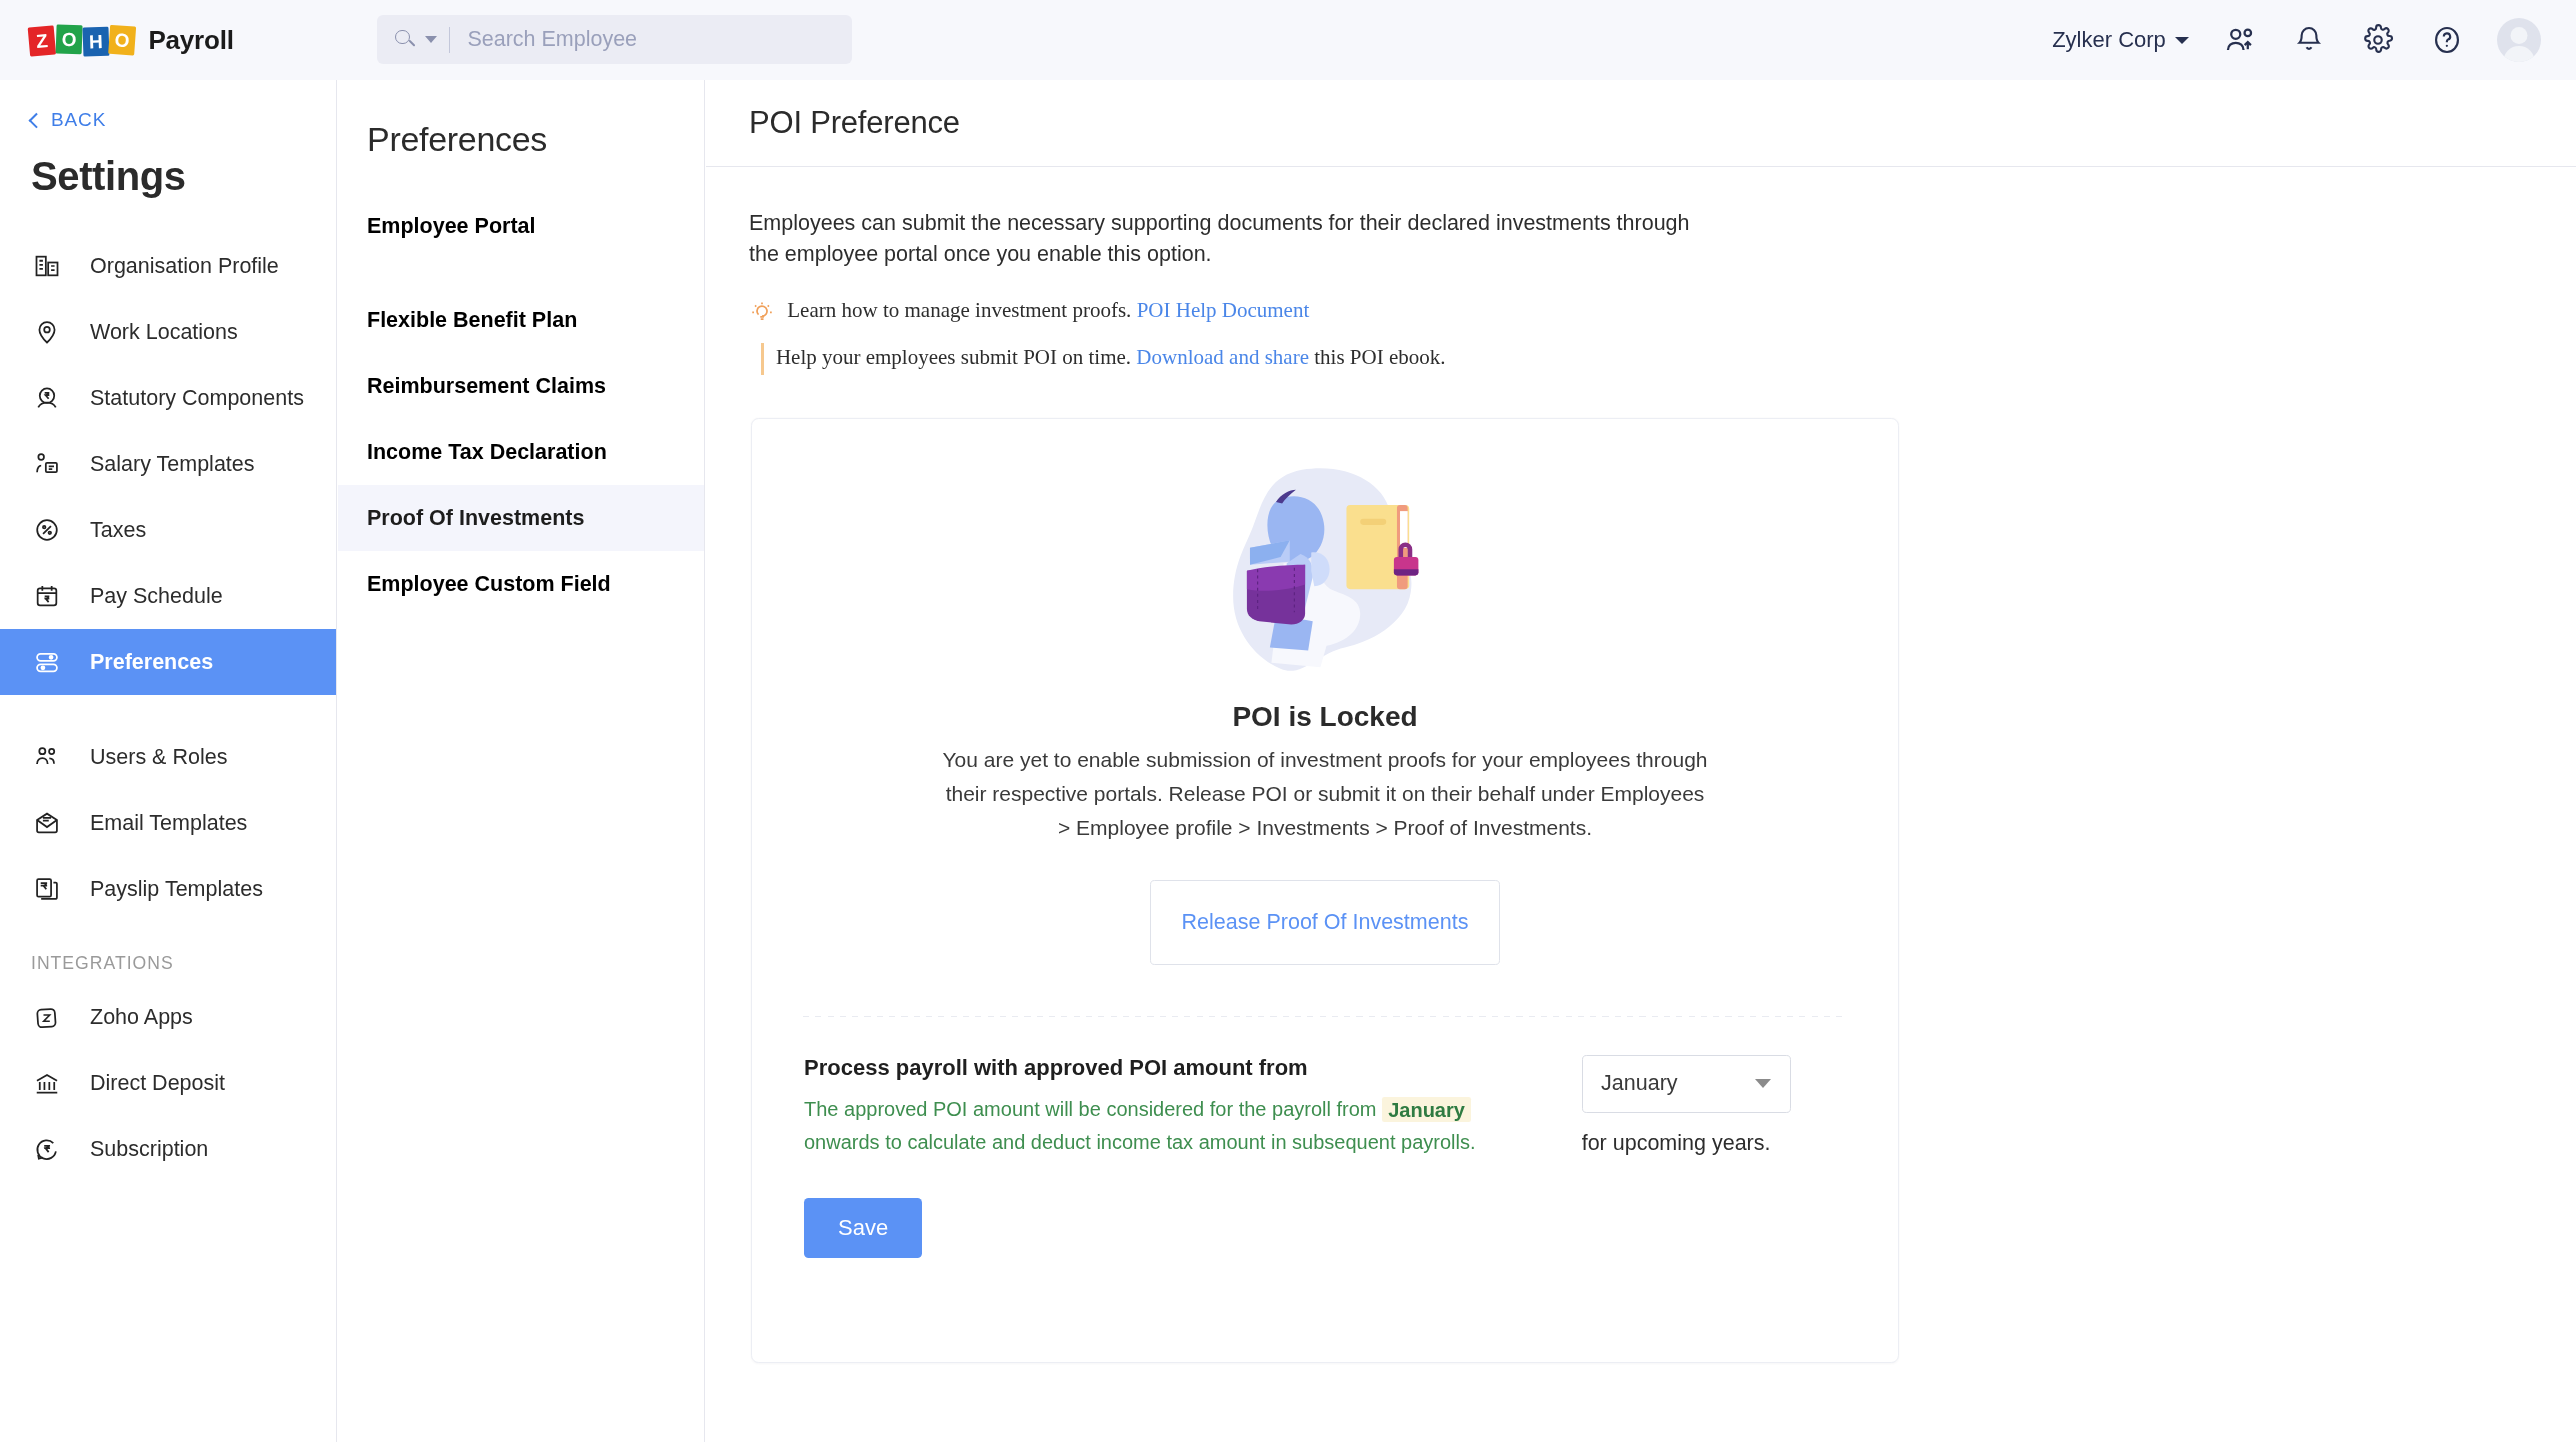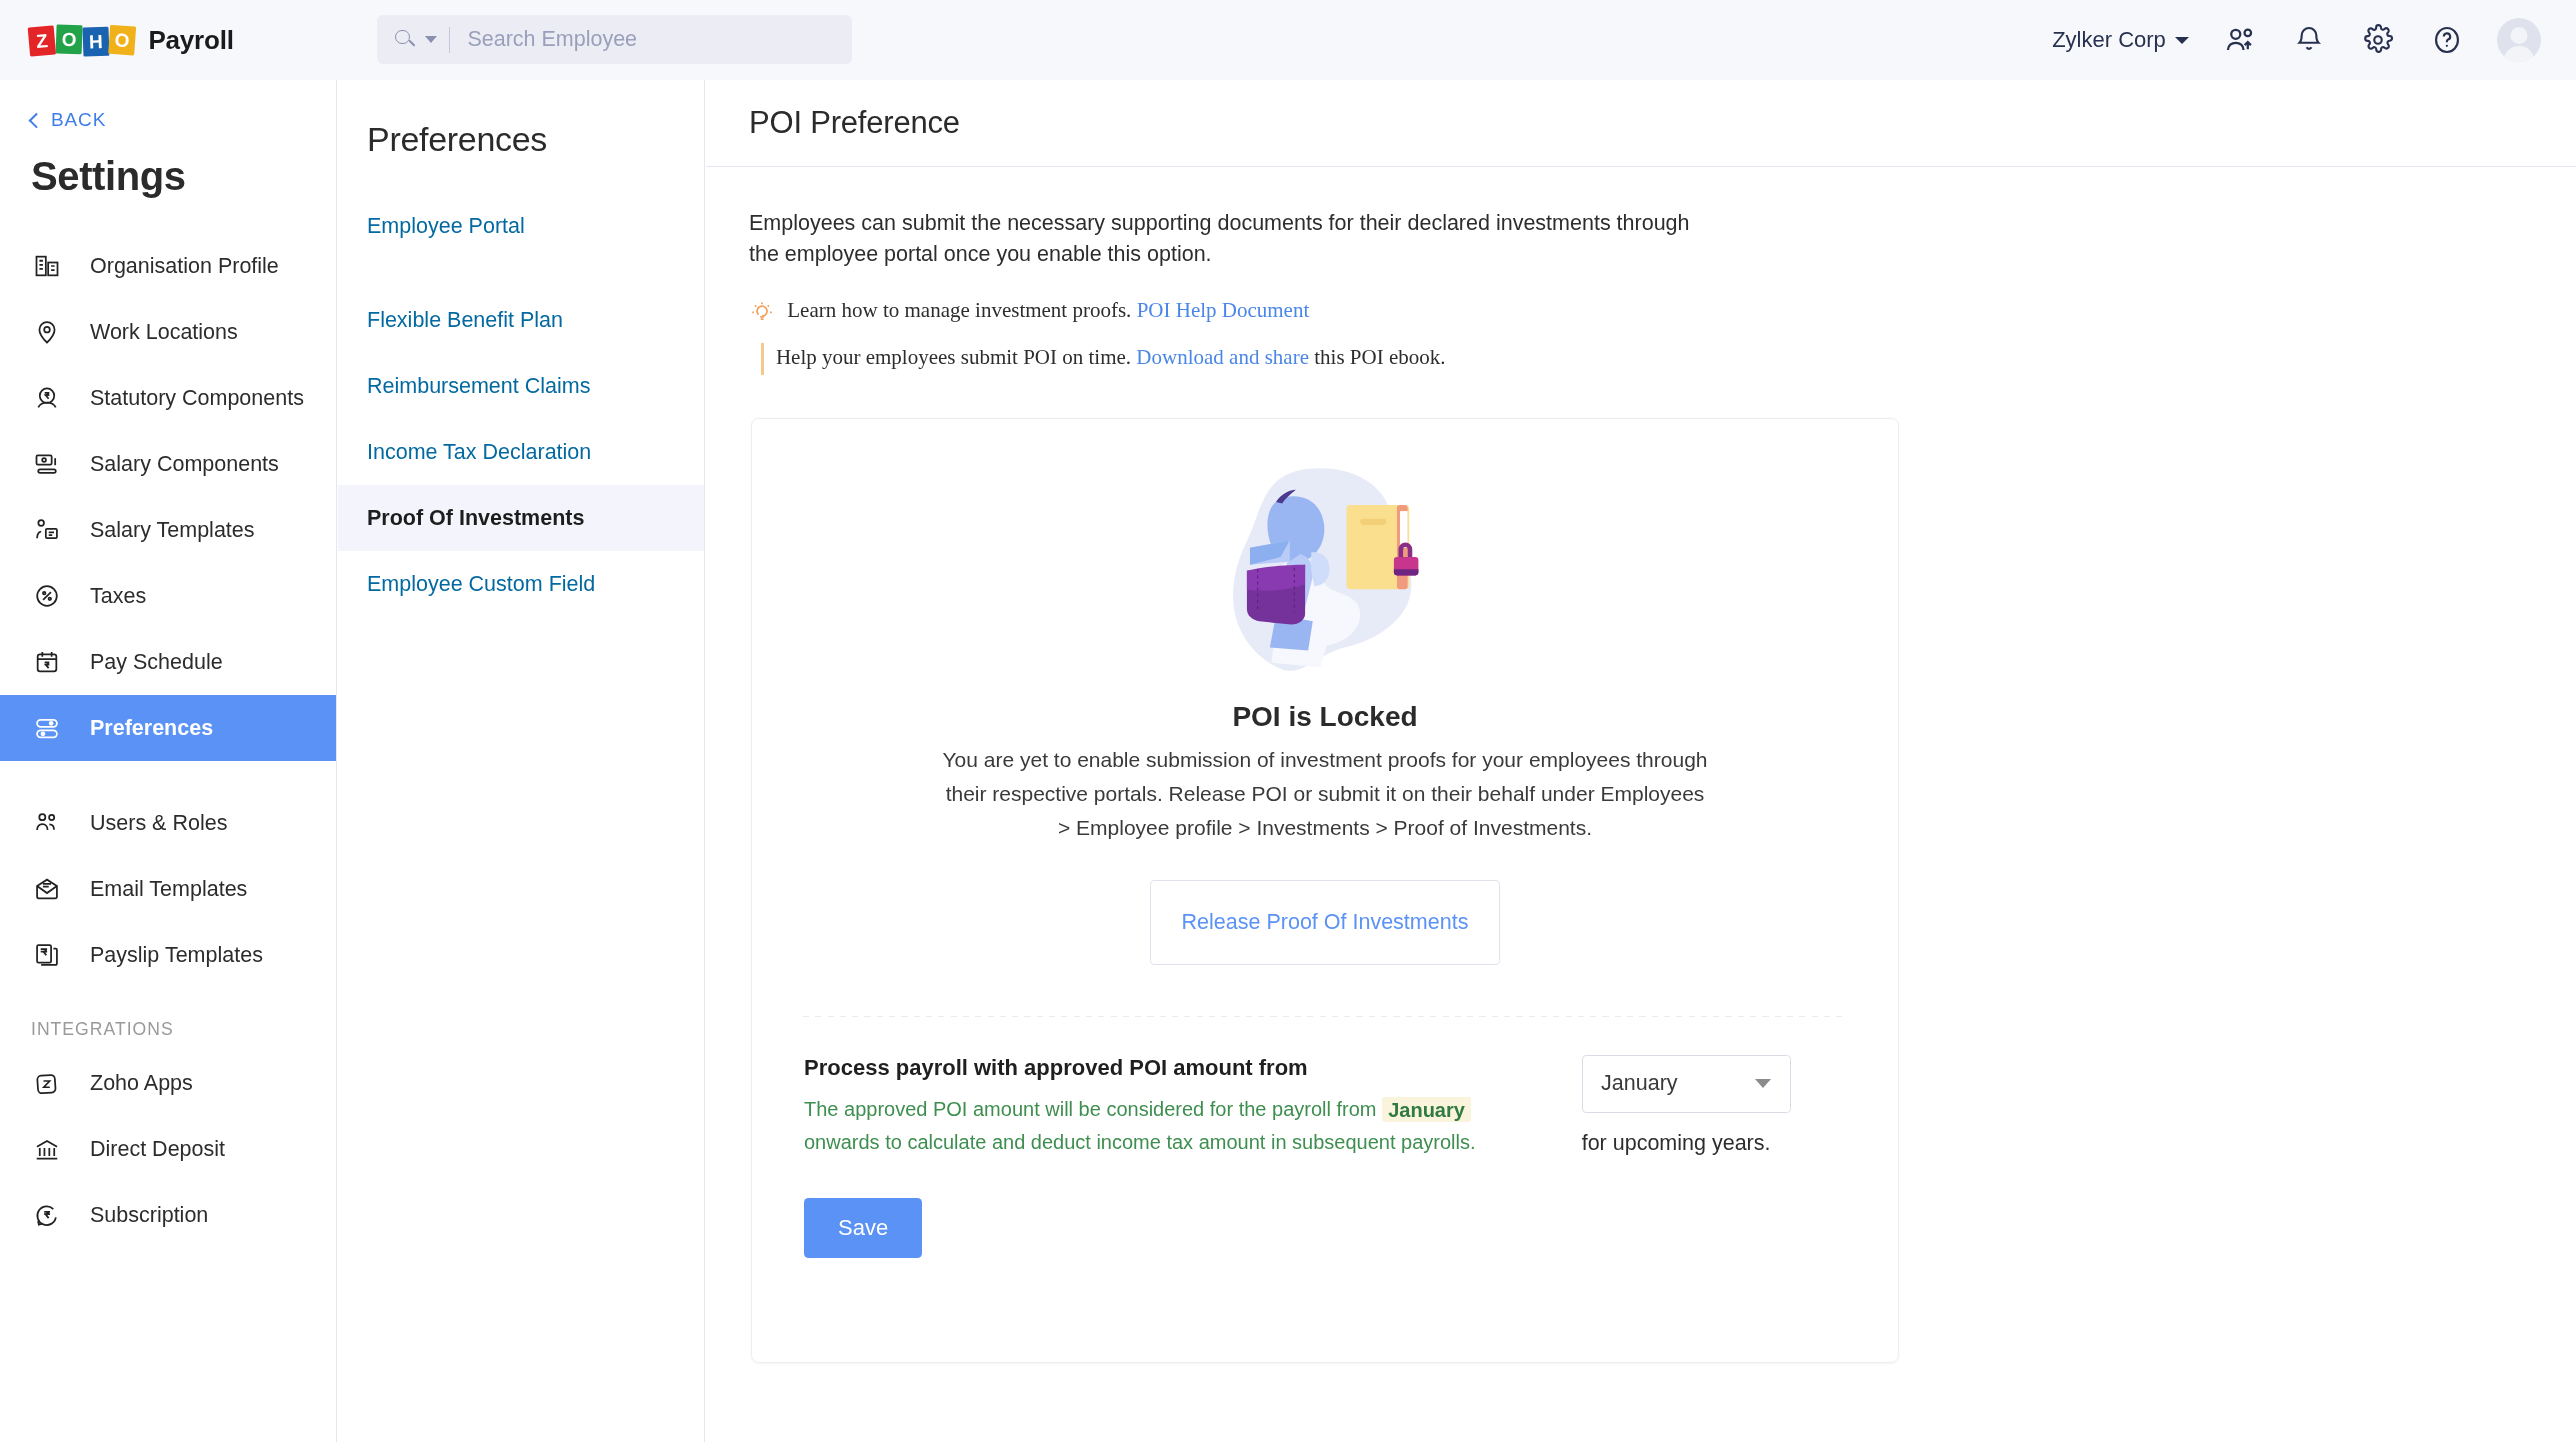--- a/index.html
+++ b/index.html
@@ -88,21 +88,21 @@
 
   
   .subpanel {
     position:absolute; left:338px; top:80px; width:367px; height:1363px;
     background:#fff; border-right:0.8px solid #e6e7ee;
   }
   .subpanel-title { font-size:34px; color:#2b2b2b; padding:40px 0 0 29px; letter-spacing:-0.3px;}
   .sub-list { margin-top:34px; }
   .sub-item {
     height:66px; display:flex; align-items:center; padding-left:29px;
-    font-size:21.5px; color:#0369a1; cursor:pointer;
+    font-size:21.5px; color:#000000; cursor:pointer;font-weight:bold;
   }
   .sub-item.gap { margin-top:28px; }
   .sub-item.active { background:#f4f5fc; font-weight:700; color:#1d1d1d; }
 
   
   .main { position:absolute; left:706px; top:80px; width:1870px; height:1363px; background:#fff;}
   .main-head { height:86px; display:flex; align-items:center; padding-left:43px; }
   .main-title { font-size:31px; color:#2b2b2b; letter-spacing:-0.2px; }
   .main-sep { height:0.8px; background:#e6e7ee; }
 
@@ -255,31 +255,20 @@
         <span class="ic">
           <svg viewBox="0 0 24 24" fill="none" stroke="#222" stroke-width="1.5">
               <circle cx="12" cy="10" r="6.2"></circle>
               <path d="M4.5 20c1.4-2.6 4.2-4 7.5-4s6.1 1.4 7.5 4"></path>
               <path d="M10 7.6h4M10 9.6h4M13.2 7.6c0 1.6-1 2-2.4 2l2.6 3"></path>
             </svg>
         </span>
         <span>Statutory Components</span>
       </div>
 
-      <div class="nav-item">
-        <span class="ic">
-          <svg viewBox="0 0 24 24" fill="none" stroke="#222" stroke-width="1.5">
-              <rect x="3" y="4.5" width="13" height="8" rx="1.2"></rect>
-              <circle cx="9.5" cy="8.5" r="1.6"></circle>
-              <path d="M6 16.5h12a1.5 1.5 0 0 1 1.5 1.5v0a1.5 1.5 0 0 1-1.5 1.5H6A1.5 1.5 0 0 1 4.5 18v0A1.5 1.5 0 0 1 6 16.5z"></path>
-              <path d="M19 7v6"></path>
-            </svg>
-        </span>
-        <span>Salary Components</span>
-      </div>
 
       <div class="nav-item">
         <span class="ic">
           <svg viewBox="0 0 24 24" fill="none" stroke="#222" stroke-width="1.5">
               <circle cx="7" cy="6" r="2.4"></circle>
               <path d="M3.5 19c0-3.5 1.8-5.6 3.5-5.6"></path>
               <rect x="11" y="11" width="9.5" height="8" rx="1"></rect>
               <path d="M13.5 14h4.5M13.5 16.3h3"></path>
             </svg>
         </span>

